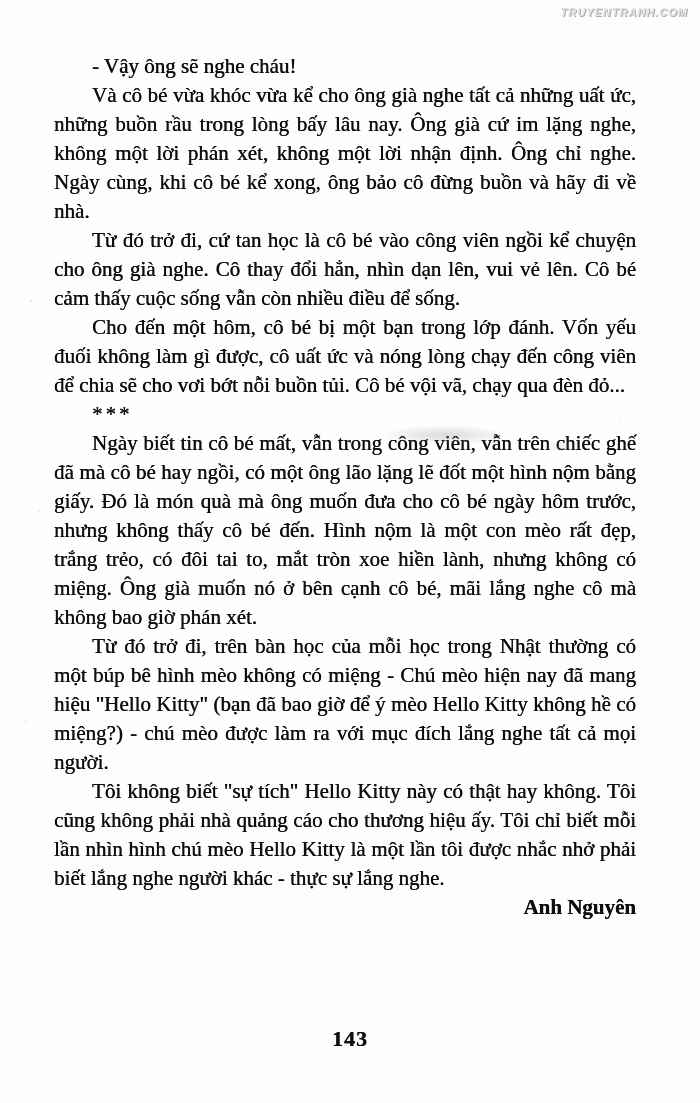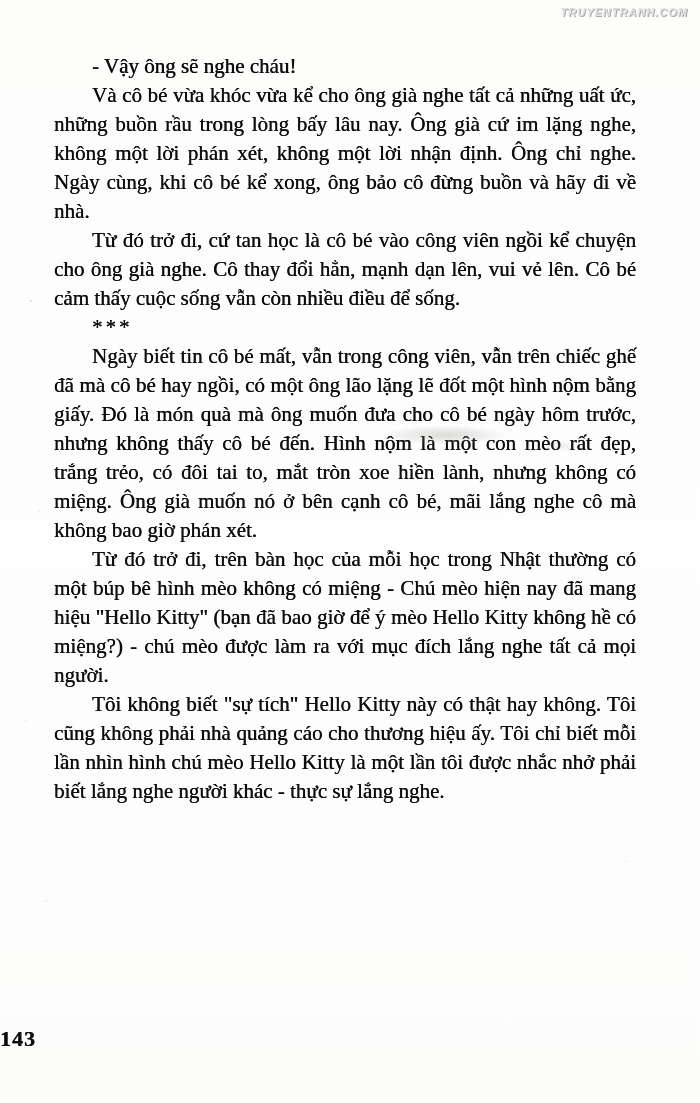--- a/index.html
+++ b/index.html
@@ -50,20 +50,21 @@
     margin: 0;
     text-align: right;
     font-weight: bold;
     text-shadow: 0.3px 0 0 currentColor;
   }
   .page-number {
     position: absolute;
     top: 1026px;
     left: 0;
     width: 100%;
+    text-align: center;
     font-size: 22px;
     font-weight: bold;
     letter-spacing: 1px;
     text-shadow: 0.3px 0 0 currentColor;
   }
   
   .smudge-1 {
     position: absolute;
     top: 426px;
     left: 385px;
@@ -103,25 +104,27 @@
 </head>
 <body>
 
 <div class="page">
 
   <div class="watermark">TRUYENTRANH.COM</div>
 
   <div class="text-block">
     <p class="para">- Vậy ông sẽ nghe cháu!</p>
     <p class="para">Và cô bé vừa khóc vừa kể cho ông già nghe tất cả những uất ức, những buồn rầu trong lòng bấy lâu nay. Ông già cứ im lặng nghe, không một lời phán xét, không một lời nhận định. Ông chỉ nghe. Ngày cùng, khi cô bé kể xong, ông bảo cô đừng buồn và hãy đi về nhà.</p>
-    <p class="para">Từ đó trở đi, cứ tan học là cô bé vào công viên ngồi kể chuyện cho ông già nghe. Cô thay đổi hẳn, mạnh dạn lên, vui vẻ lên. Cô bé cảm thấy cuộc sống vẫn còn nhiều điều để sống.</p>
+    <p class="para">Từ đó trở đi, cứ tan học là cô bé vào công viên ngồi kể chuyện cho ông già nghe. Cô thay đổi hẳn, nhìn dạn lên, vui vẻ lên. Cô bé cảm thấy cuộc sống vẫn còn nhiều điều để sống.</p>
+    <p class="para">Cho đến một hôm, cô bé bị một bạn trong lớp đánh. Vốn yếu đuối không làm gì được, cô uất ức và nóng lòng chạy đến công viên để chia sẽ cho vơi bớt nỗi buồn tủi. Cô bé vội vã, chạy qua đèn đỏ...</p>
     <p class="para separator">***</p>
     <p class="para">Ngày biết tin cô bé mất, vẫn trong công viên, vẫn trên chiếc ghế đã mà cô bé hay ngồi, có một ông lão lặng lẽ đốt một hình nộm bằng giấy. Đó là món quà mà ông muốn đưa cho cô bé ngày hôm trước, nhưng không thấy cô bé đến. Hình nộm là một con mèo rất đẹp, trắng trẻo, có đôi tai to, mắt tròn xoe hiền lành, nhưng không có miệng. Ông già muốn nó ở bên cạnh cô bé, mãi lắng nghe cô mà không bao giờ phán xét.</p>
     <p class="para">Từ đó trở đi, trên bàn học của mỗi học trong Nhật thường có một búp bê hình mèo không có miệng - Chú mèo hiện nay đã mang hiệu "Hello Kitty" (bạn đã bao giờ để ý mèo Hello Kitty không hề có miệng?) - chú mèo được làm ra với mục đích lắng nghe tất cả mọi người.</p>
     <p class="para">Tôi không biết "sự tích" Hello Kitty này có thật hay không. Tôi cũng không phải nhà quảng cáo cho thương hiệu ấy. Tôi chỉ biết mỗi lần nhìn hình chú mèo Hello Kitty là một lần tôi được nhắc nhở phải biết lắng nghe người khác - thực sự lắng nghe.</p>
+    <p class="signature">Anh Nguyên</p>
   </div>
 
   <div class="page-number">143</div>
 
   <div class="smudge-1"></div>
   <div class="smudge-2"></div>
   <div class="speckle"></div>
 
 </div>
 

